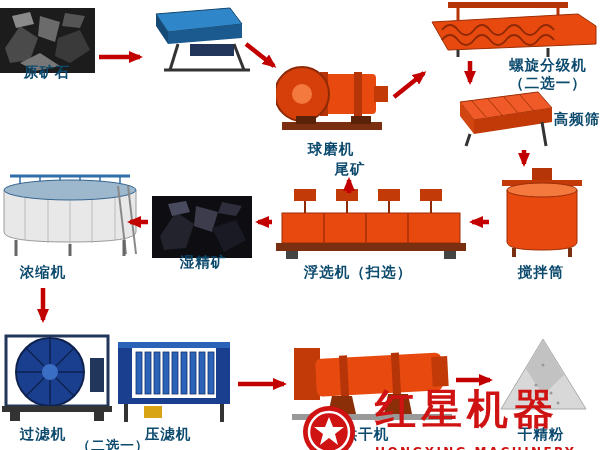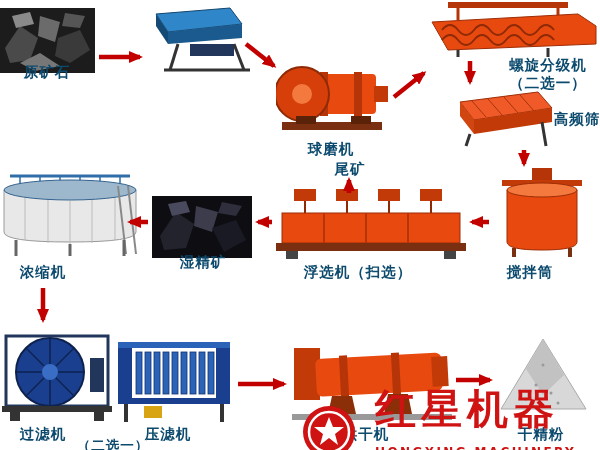--- a/index.html
+++ b/index.html
@@ -259,21 +259,21 @@
       <line x1="238" y1="384" x2="284" y2="384" marker-end="url(#ah)"></line>
       <line x1="456" y1="380" x2="490" y2="380" marker-end="url(#ah)"></line>
     </g>
   </svg>
 
   <span class="lbl" style="left:47px;top:63px">原矿石</span>
   <span class="lbl" style="left:331px;top:140px">球磨机</span>
   <span class="lbl" style="left:548px;top:56px">螺旋分级机</span>
   <span class="lbl" style="left:548px;top:74px">（二选一）</span>
   <span class="lbl" style="left:577px;top:110px">高频筛</span>
-  <span class="lbl" style="left:530px;top:263px">搅拌筒</span>
+  <span class="lbl" style="left:541px;top:263px">搅拌筒</span>
   <span class="lbl" style="left:358px;top:263px">浮选机（扫选）</span>
   <span class="lbl" style="left:350px;top:160px">尾矿</span>
   <span class="lbl" style="left:203px;top:253px">湿精矿</span>
   <span class="lbl" style="left:43px;top:263px">浓缩机</span>
   <span class="lbl" style="left:43px;top:425px">过滤机</span>
   <span class="lbl small" style="left:113px;top:437px">（二选一）</span>
   <span class="lbl" style="left:168px;top:425px">压滤机</span>
   <span class="lbl" style="left:366px;top:425px">烘干机</span>
   <span class="lbl" style="left:541px;top:425px">干精粉</span>
 

